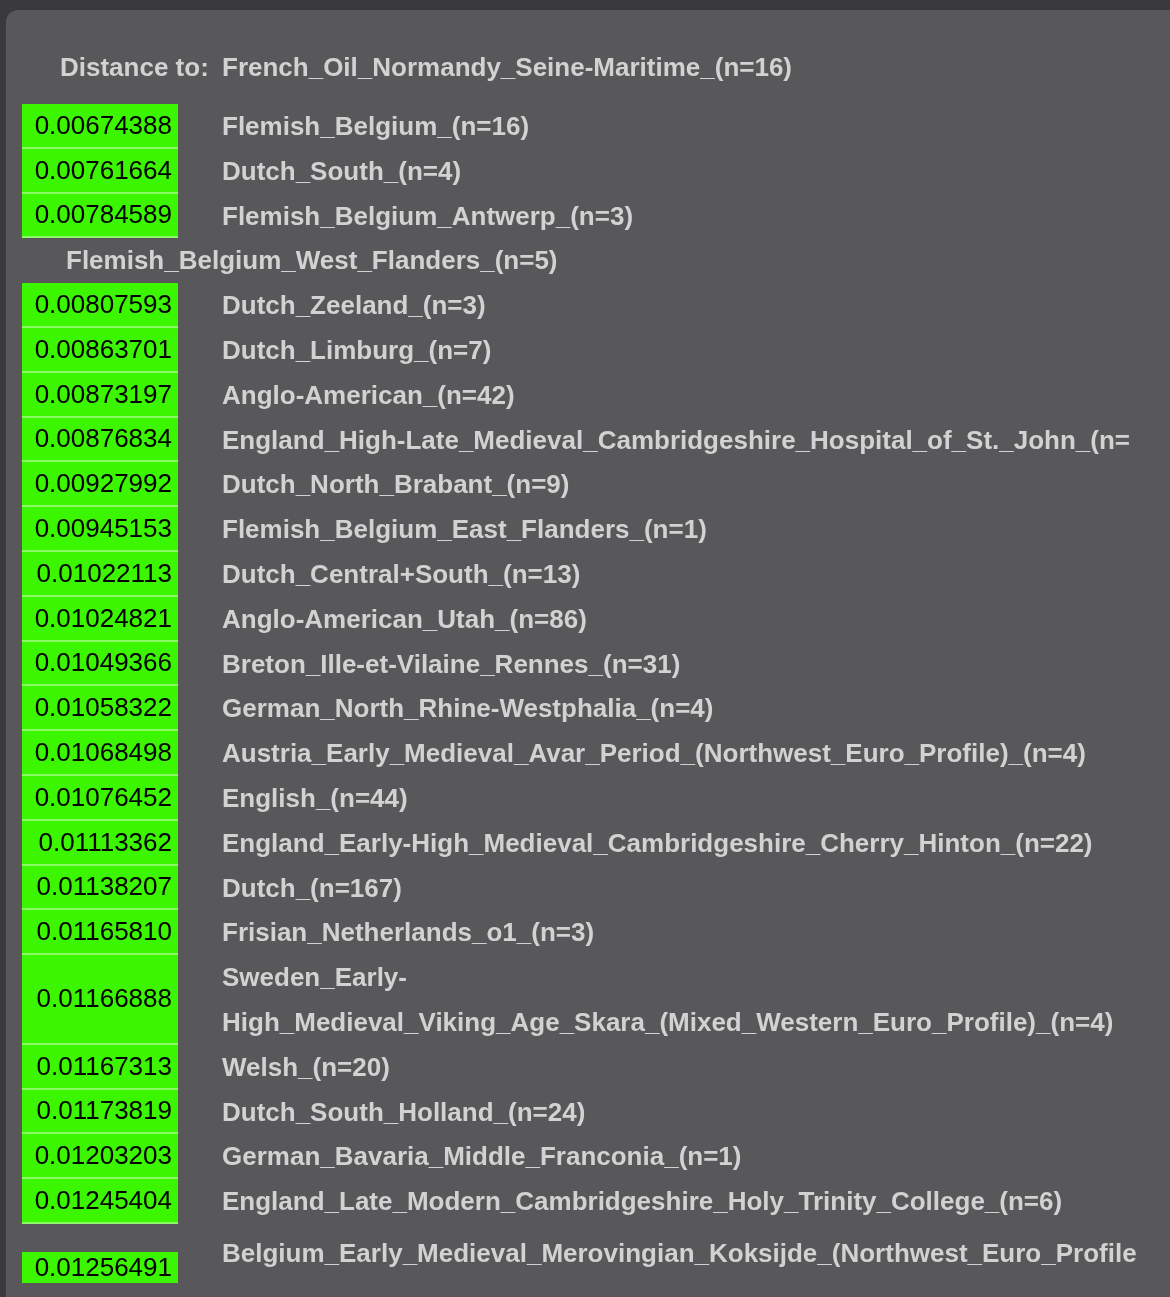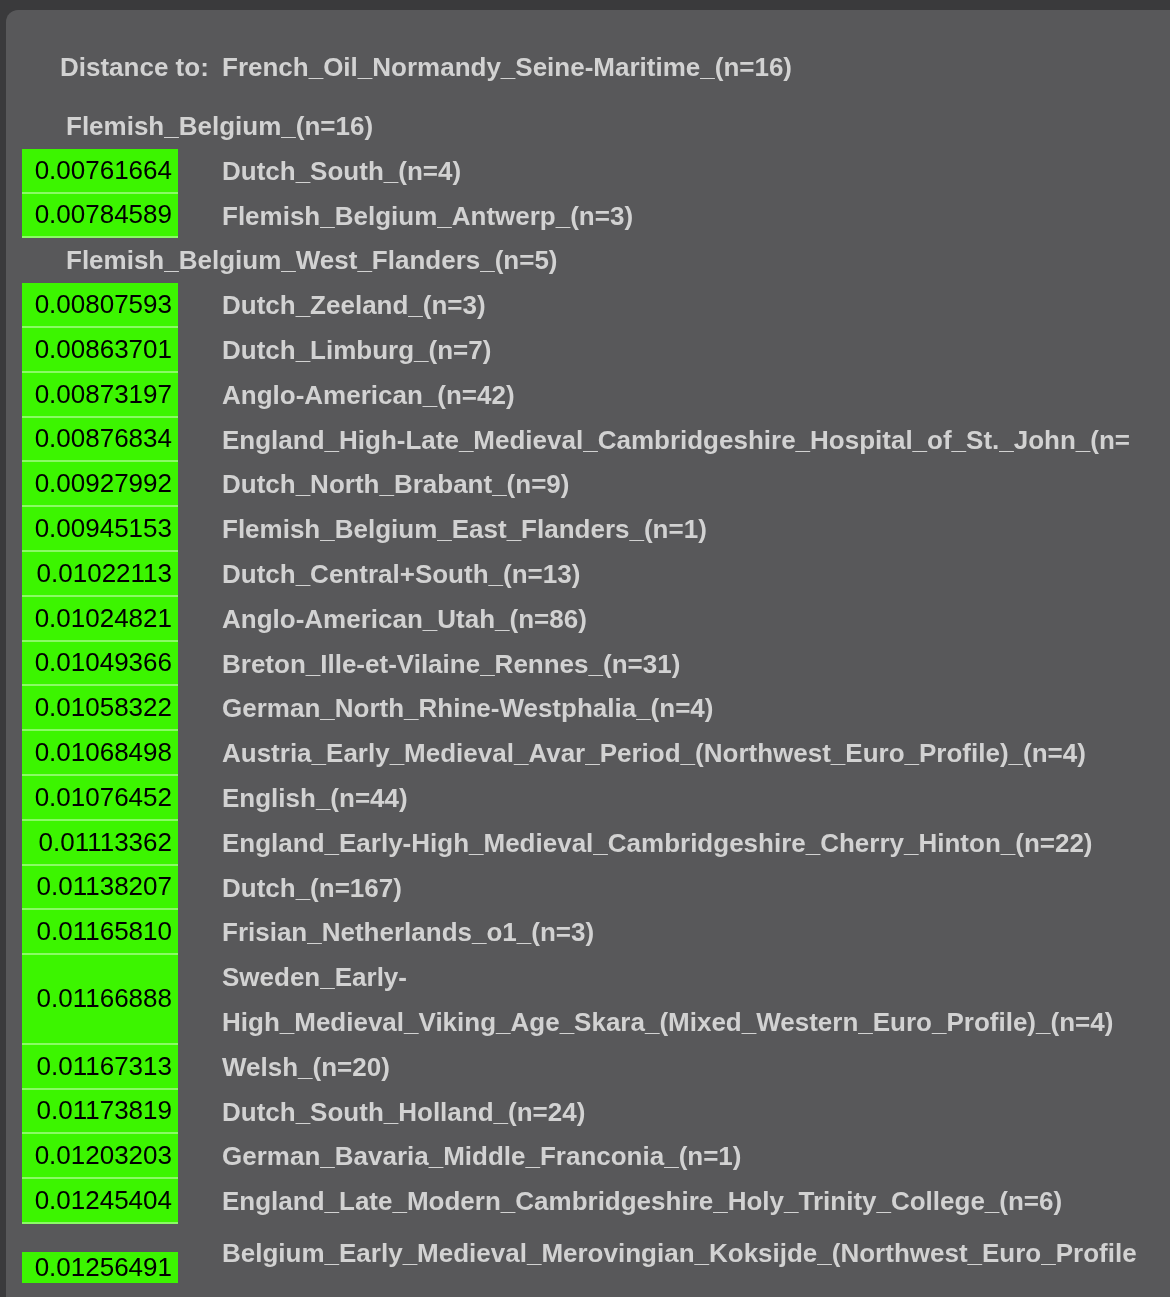--- a/index.html
+++ b/index.html
@@ -70,20 +70,23 @@
 
 <div class="panel">
 
   <div class="header-row">
     <div class="hcell hvalue">Distance to:</div>
     <div class="hcell hlabel">French_Oil_Normandy_Seine-Maritime_(n=16)</div>
   </div>
 
   <div class="rows">
   <div class="row">
+    <div class="cell value">
+      <span>0.00674388</span>
+    </div>
     <div class="cell label">
       <span>Flemish_Belgium_(n=16)</span>
     </div>
   </div>
 
   <div class="row">
     <div class="cell value">
       <span>0.00761664</span>
     </div>
     <div class="cell label">

